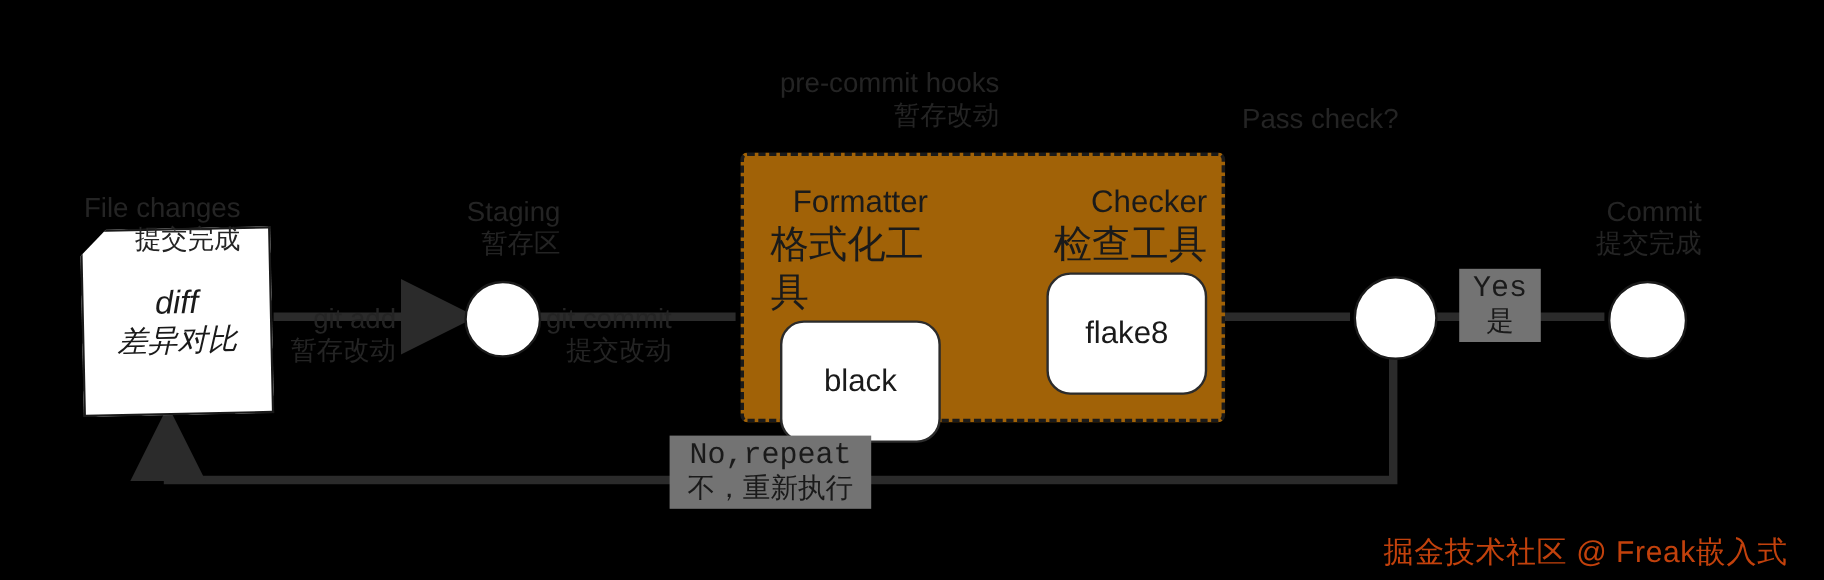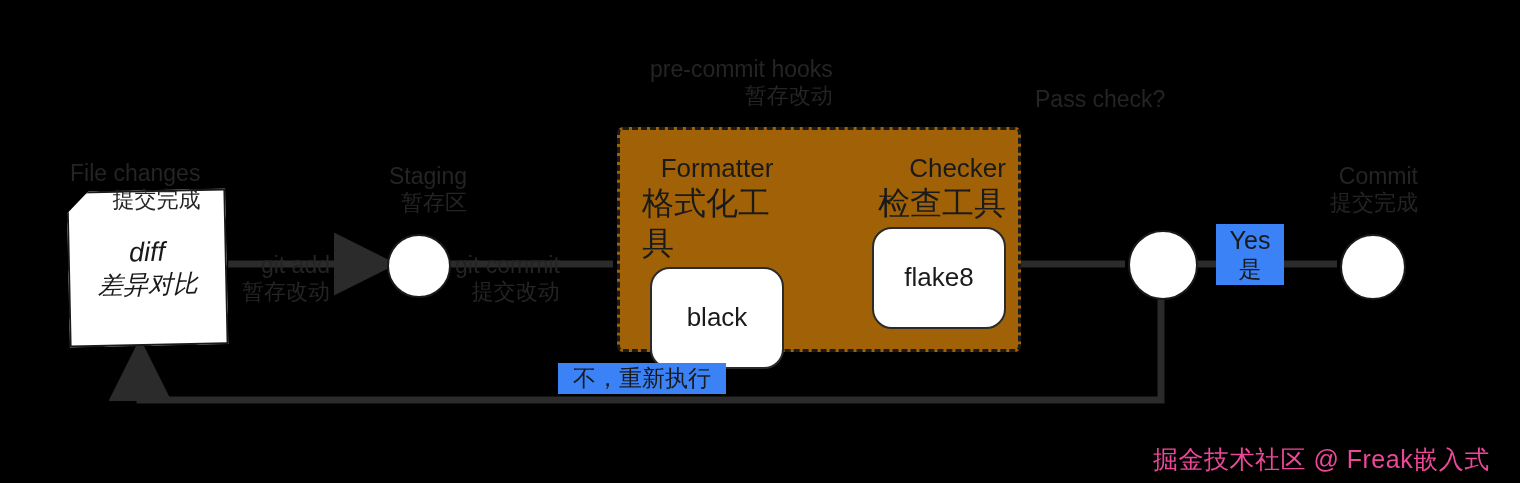--- a/index.html
+++ b/index.html
@@ -38,41 +38,41 @@
   .tool-title-en{font-size:26px;color:#1a1a1a;line-height:1.1;}
   .tool-title-cn{font-size:32px;color:#1a1a1a;line-height:1.25;}
   .toolbox{
     margin-top:4px;width:130px;height:98px;background:#fff;
     border:2px solid #2b2b2b;border-radius:20px;
     display:flex;align-items:center;justify-content:center;
     font-size:26px;color:#1a1a1a;
   }
 
   
-  .lblbox{position:absolute;background:#3b82f6;color:#1a1a1a;text-align:center;
-          line-height:1.18;padding:2px 6px;}
+  .lblbox{position:absolute;background:#737373;color:#1a1a1a;text-align:center;
+          line-height:1.18;padding:2px 6px;font-family:Liberation Mono, monospace;}
   #label-yes{left:1216px;top:224px;width:56px;font-size:25px;}
   #label-no-repeat{left:558px;top:363px;width:156px;font-size:25px;}
   .lblbox .cn{font-size:23px;}
 
   
   .dim{position:absolute;color:#242424;text-align:right;line-height:1.18;
        font-size:23px;white-space:nowrap;}
   .dim .cn{font-size:22px;display:block;}
   #label-file-changes{left:70px;top:116px;margin-top:44px;}
   #label-git-add{left:242px;top:252px;}
   #label-staging{left:365px;top:163px;margin-left:24px;}
   #label-git-commit{left:455px;top:252px;}
   #label-hook-title{left:650px;top:56px;}
   #label-pass-check{left:1035px;top:86px;}
   #label-commit-done{left:1330px;top:163px;}
 
   
   #watermark{position:absolute;left:1153px;top:443px;font-size:25px;
-             color:#ec4899;letter-spacing:.5px;white-space:nowrap;}
+             color:#c2410c;letter-spacing:.5px;white-space:nowrap;}
 </style>
 </head>
 <body>
 
 <div id="stage">
 
   <svg id="wires" viewBox="0 0 1520 483" xmlns="http://www.w3.org/2000/svg">
     <defs>
       <marker id="ah" markerWidth="9" markerHeight="9" refX="7" refY="4.5" orient="auto">
         <path d="M0,0 L9,4.5 L0,9 z" fill="#2b2b2b"></path>
@@ -120,20 +120,21 @@
     </div>
 
   </div>
 
   <div class="lblbox" id="label-yes">
     <div>Yes</div>
     <div class="cn">是</div>
   </div>
 
   <div class="lblbox" id="label-no-repeat">
+    <div>No,repeat</div>
     <div class="cn">不，重新执行</div>
   </div>
 
   <div class="dim" id="label-file-changes">
     <span>File changes</span>
     <span class="cn">提交完成</span>
   </div>
 
   <div class="dim" id="label-git-add">
     <span>git add</span>

